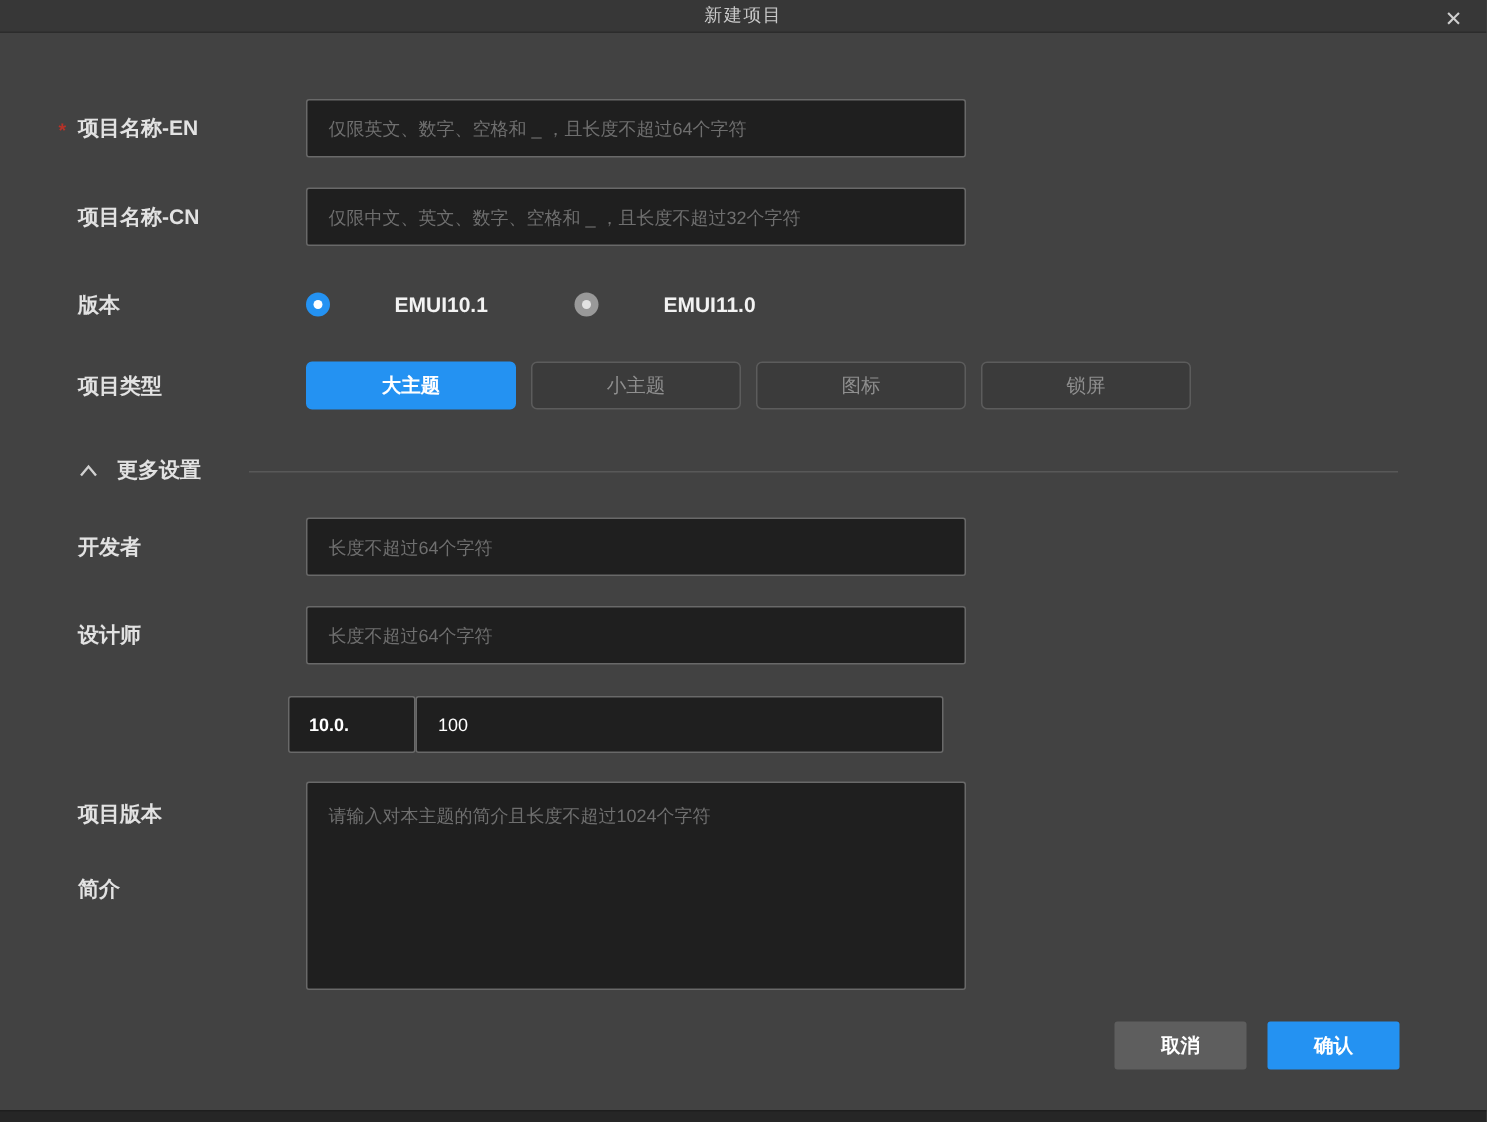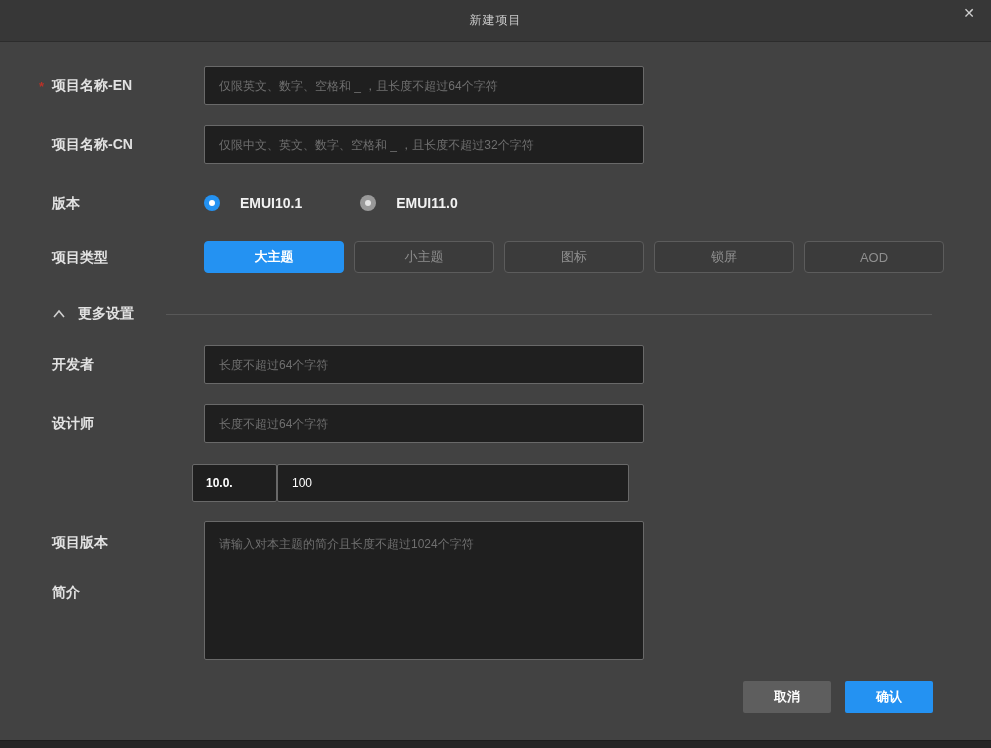--- a/index.html
+++ b/index.html
@@ -7,21 +7,21 @@
   body {
     font-family: "Liberation Sans", "DejaVu Sans", sans-serif;
     background:#424242;
     overflow:hidden;
     position:relative;
   }
   .dialog { position:absolute; inset:0; background:#424242; }
 
   
   .titlebar {
-    position:absolute; top:0; left:0; right:0; height:42px;
+    position:absolute; top:0; left:0; right:0; height:22px;
     background:#373737; border-bottom:1px solid #2c2c2c;
     display:flex; align-items:center; justify-content:center;
   }
   .titlebar-title { font-size:12px; color:#c9c9c9; letter-spacing:1px; }
   .close-btn {
     position:absolute; right:8px; top:0; width:28px; height:25px;
     display:flex; align-items:center; justify-content:center;
     color:#cfcfcf; font-size:14px; cursor:pointer;
   }
 
@@ -39,21 +39,21 @@
   .text-input {
     width:440px; height:39px; background:#1f1f1f;
     border:1px solid #696969; border-radius:2px;
     color:#ffffff; font-size:12px; padding:0 14px; outline:none;
     font-family:"Liberation Sans","DejaVu Sans",sans-serif;
   }
   .text-input::placeholder { color:#6f6f6f; opacity:1; }
 
   
   .radio-group { display:flex; align-items:center; }
-  .radio-item { display:flex; align-items:center; cursor:pointer; }
+  .radio-item { display:flex; align-items:center; cursor:pointer;gap:23px; }
   .radio-item + .radio-item { margin-left:58px; }
   .radio-circle {
     width:16px; height:16px; border-radius:50%;
     display:inline-block; position:relative; flex:0 0 auto;
   }
   .radio-circle::after {
     content:""; position:absolute; left:5px; top:5px;
     width:6px; height:6px; border-radius:50%;
   }
   .radio-selected .radio-circle { background:#2492f2; }
@@ -161,21 +161,20 @@
     </span>
   </div>
 
   <div class="row" style="top:241px;">
     <span class="row-label" style="top:8px;">项目类型</span>
     <span class="field type-group" style="top:0px;">
       <span class="type-btn active">大主题</span>
       <span class="type-btn">小主题</span>
       <span class="type-btn">图标</span>
       <span class="type-btn">锁屏</span>
-      <span class="type-btn">AOD</span>
     </span>
   </div>
 
   <div class="more-settings" style="top:305px;">
     <svg class="chevron" viewBox="0 0 14 10">
       <polyline points="2,8 7,2 12,8" fill="none" stroke="#d0d0d0" stroke-width="1.6"></polyline>
     </svg>
     <span class="more-label">更多设置</span>
     <span class="more-divider"></span>
   </div>

